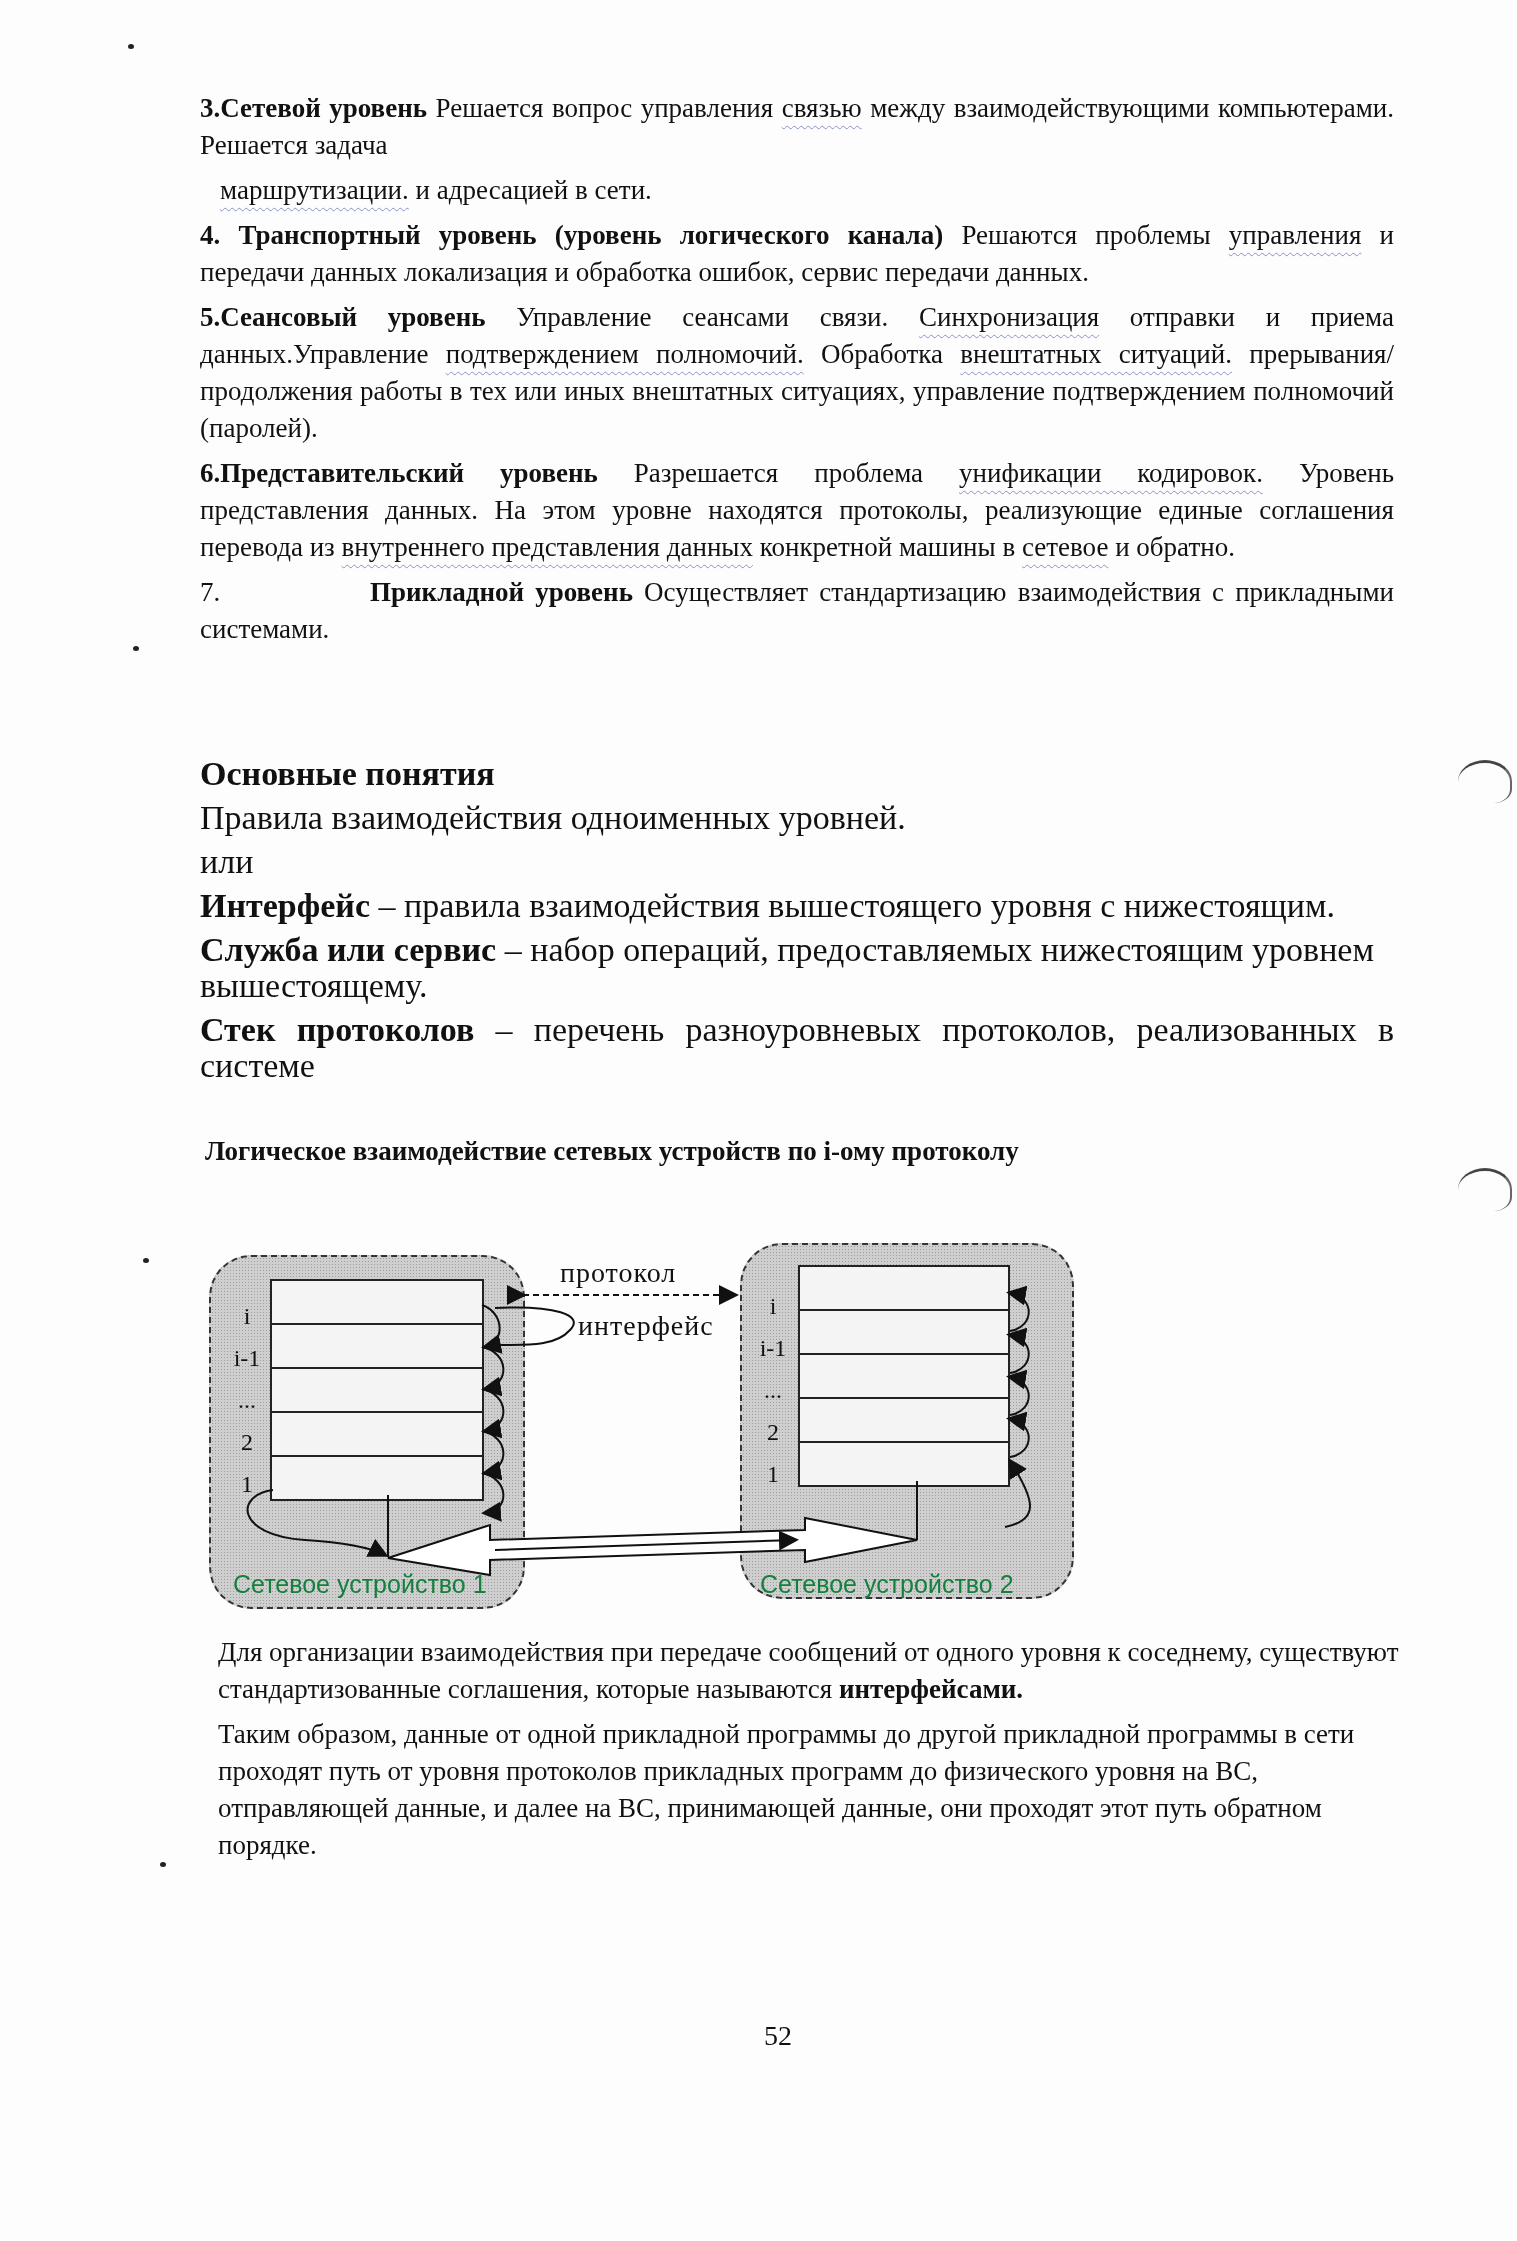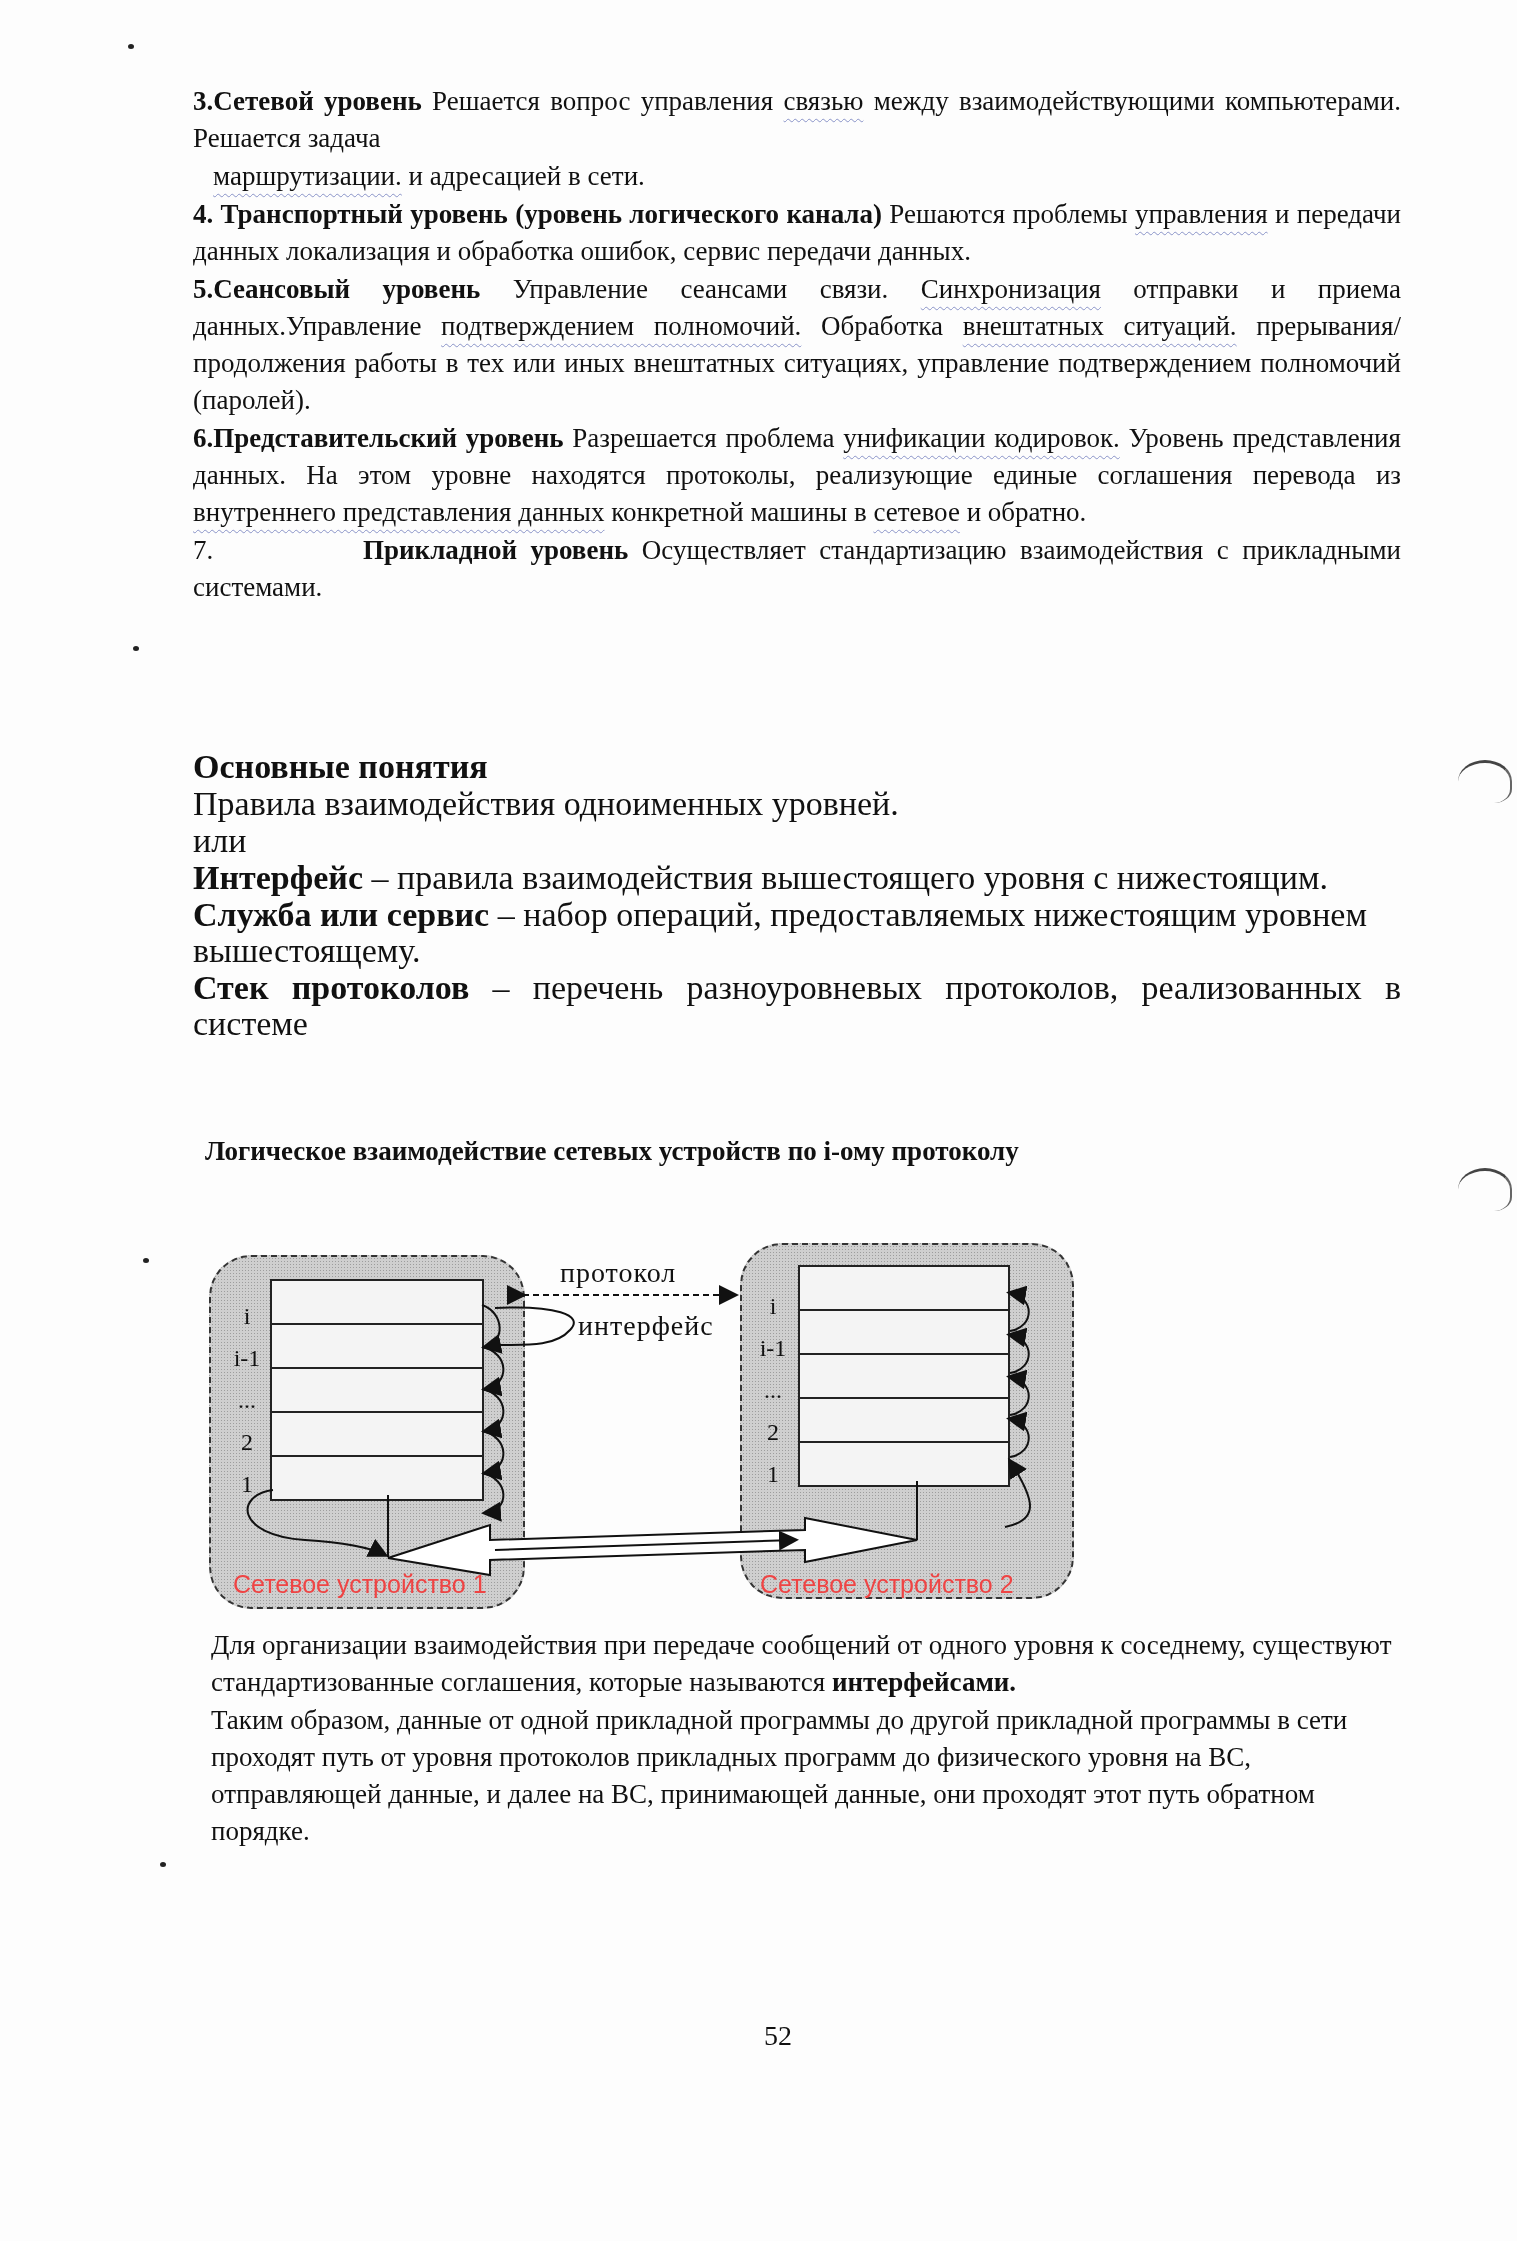--- a/index.html
+++ b/index.html
@@ -7,40 +7,40 @@
     width:1517px; height:2241px; position:relative; overflow:hidden;
     background:#fdfdfd;
     font-family:"Liberation Serif", "DejaVu Serif", serif;
     color:#111;
   }
   .page { position:absolute; left:0; top:0; width:1517px; height:2241px; }
   .speck { position:absolute; width:6px; height:5px; background:#222; border-radius:50%; }
   .hole { position:absolute; width:52px; height:40px; border-top:3px solid #444; border-right:2px solid #666; border-radius:60% 60% 40% 40%; background:transparent; }
 
   .text-block { position:absolute; left:192px; width:1210px; font-size:27px; line-height:37px; }
-  .text-block p { margin:1px; text-align:justify; text-align-last:left; }
+  .text-block p { margin:8px; text-align:justify; text-align-last:left; }
   .b { font-weight:bold; }
   .indent { padding-left:20px; }
   .spacer-num { display:inline-block; width:170px; }
   .wavy { text-decoration:underline wavy #8a94c8; text-decoration-thickness:1px; text-underline-offset:8px; }
 
   .section-title { position:absolute; left:192px; font-weight:bold; font-size:27px; }
 
   .diagram { position:absolute; left:205px; top:1235px; width:900px; height:380px; }
   .device {
     position:absolute; border:2px dashed #333; border-radius:42px;
     background-color:#cfcfcf;
     background-image:radial-gradient(#9d9d9d 0.8px, transparent 1px);
     background-size:3px 3px;
   }
   .stack { position:absolute; background:#f4f4f4; border:2px solid #222; }
   .stack .layer { height:42px; border-bottom:2px solid #222; }
   .stack .layer:last-child { border-bottom:none; }
   .lvl-labels { position:absolute; font-size:24px; line-height:42px; text-align:center; width:40px; }
-  .device-label { position:absolute; font-family:"Liberation Sans","DejaVu Sans",sans-serif; font-size:25px; color:#ef4444; }
+  .device-label { position:absolute; font-family:"Liberation Sans","DejaVu Sans",sans-serif; font-size:25px; color:#15803d; }
   .diag-word { position:absolute; font-size:28px; letter-spacing:1px; }
   svg.overlay { position:absolute; left:0; top:0; }
 
   .page-number { position:absolute; left:764px; top:2020px; font-size:28px; }
 </style>
 </head>
 <body>
 
 <div class="page">
 

